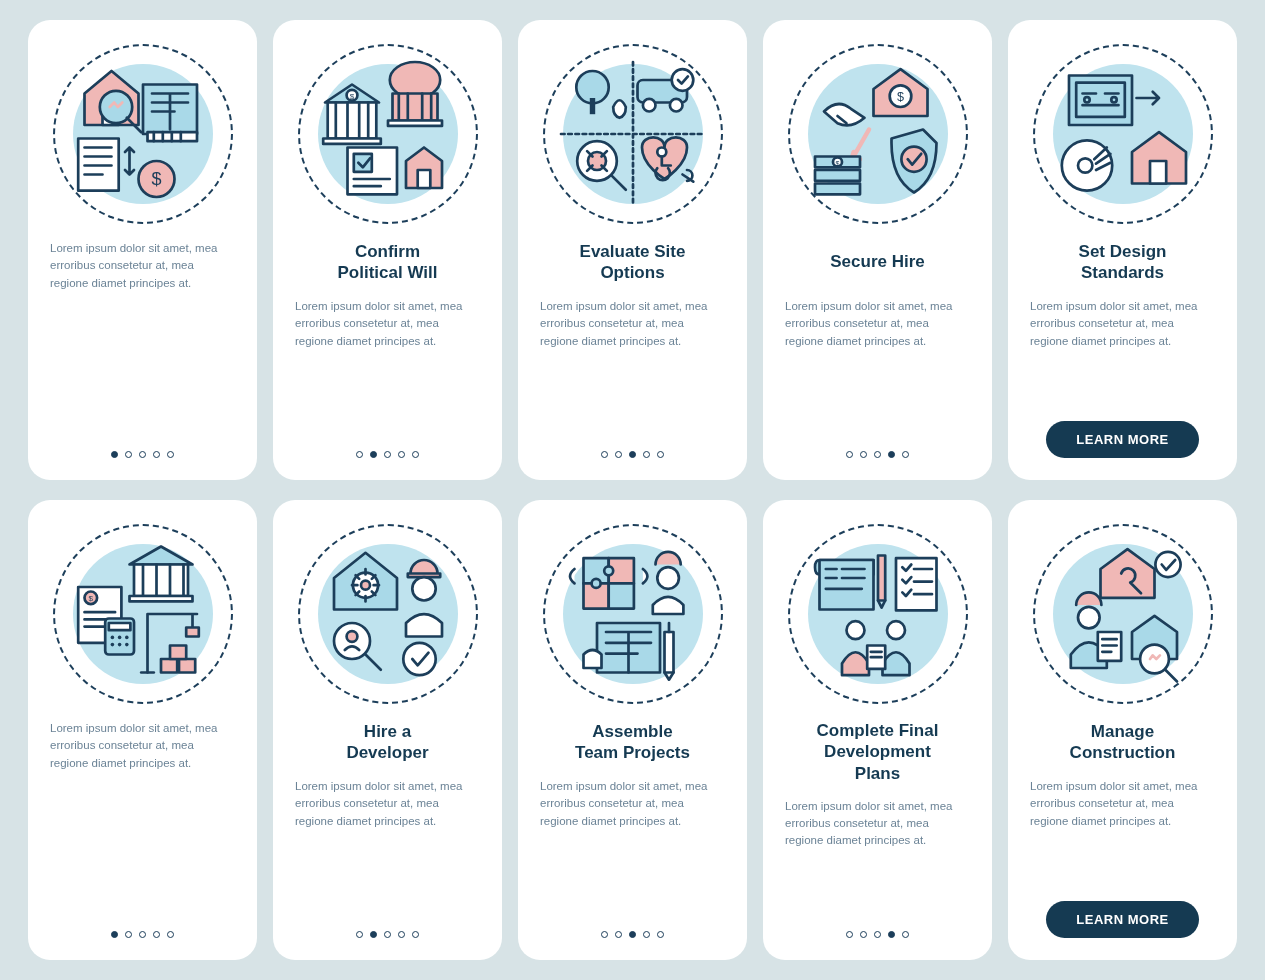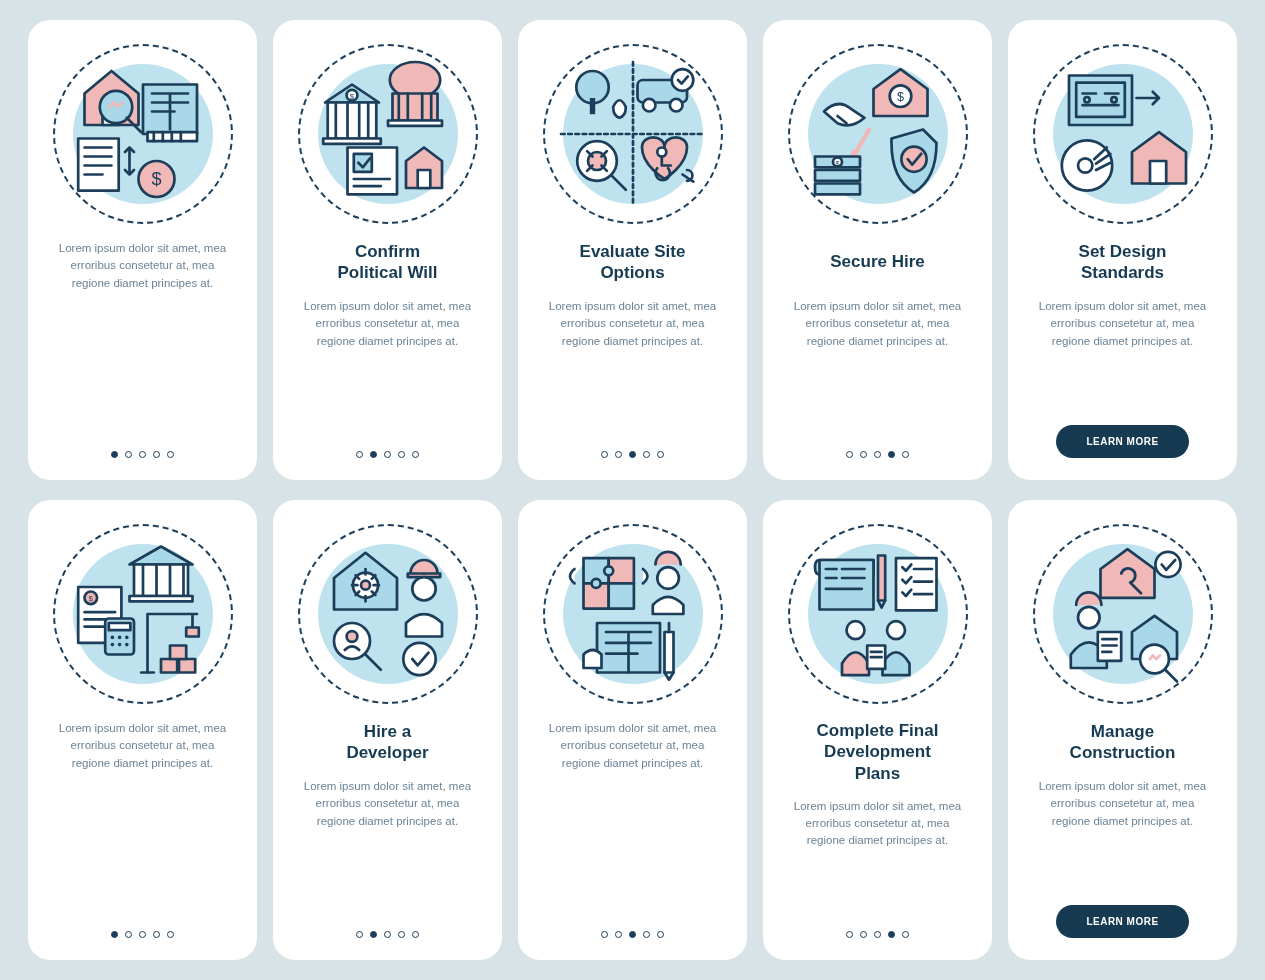--- a/index.html
+++ b/index.html
@@ -64,21 +64,20 @@
     margin-bottom: 14px;
     min-height: 44px;
     display:flex;
     align-items:center;
     justify-content:center;
     white-space: pre-line;
   }
   .desc {
     color: #6b8396;
     font-size: 11.5px;
-    text-align: center;
     line-height: 1.5;
     padding: 0 4px;
   }
   .dots {
     margin-top: auto;
     padding-top: 18px;
     display: flex;
     gap: 7px;
     align-items:center;
   }
@@ -90,21 +89,21 @@
     background: transparent;
   }
   .dot.active {
     background: #1c3e5a;
   }
   .cta {
     margin-top: auto;
     background: #153a52;
     color: #ffffff;
     font-weight: 700;
-    font-size: 10px;
+    font-size: 13px;
     letter-spacing: 0.5px;
     border: none;
     border-radius: 20px;
     padding: 11px 30px;
     cursor: pointer;
   }
 </style>
 </head>
 <body>
 
@@ -411,20 +410,22 @@
           <rect x="60" y="110" width="70" height="55" fill="#a9d9e8"></rect>
           <path d="M70 120 h50 M70 132 h50 M70 144 h35 M95 120 v45"></path>
 
           <rect x="135" y="120" width="10" height="45" fill="#fff"></rect>
           <path d="M140 120 l0 -10 M135 165 l5 8 l5 -8"></path>
 
           <path d="M45 145 Q55 135 65 145 L65 160 L45 160 Z" fill="#fff"></path>
         </g>
       </svg>
     </div>
+    <div class="title">Assemble
+Team Projects</div>
     <div class="desc">Lorem ipsum dolor sit amet, mea erroribus consetetur at, mea regione diamet principes at.</div>
     <div class="dots">
       <span class="dot"></span>
       <span class="dot"></span>
       <span class="dot active"></span>
       <span class="dot"></span>
       <span class="dot"></span>
     </div>
   </div>
 

